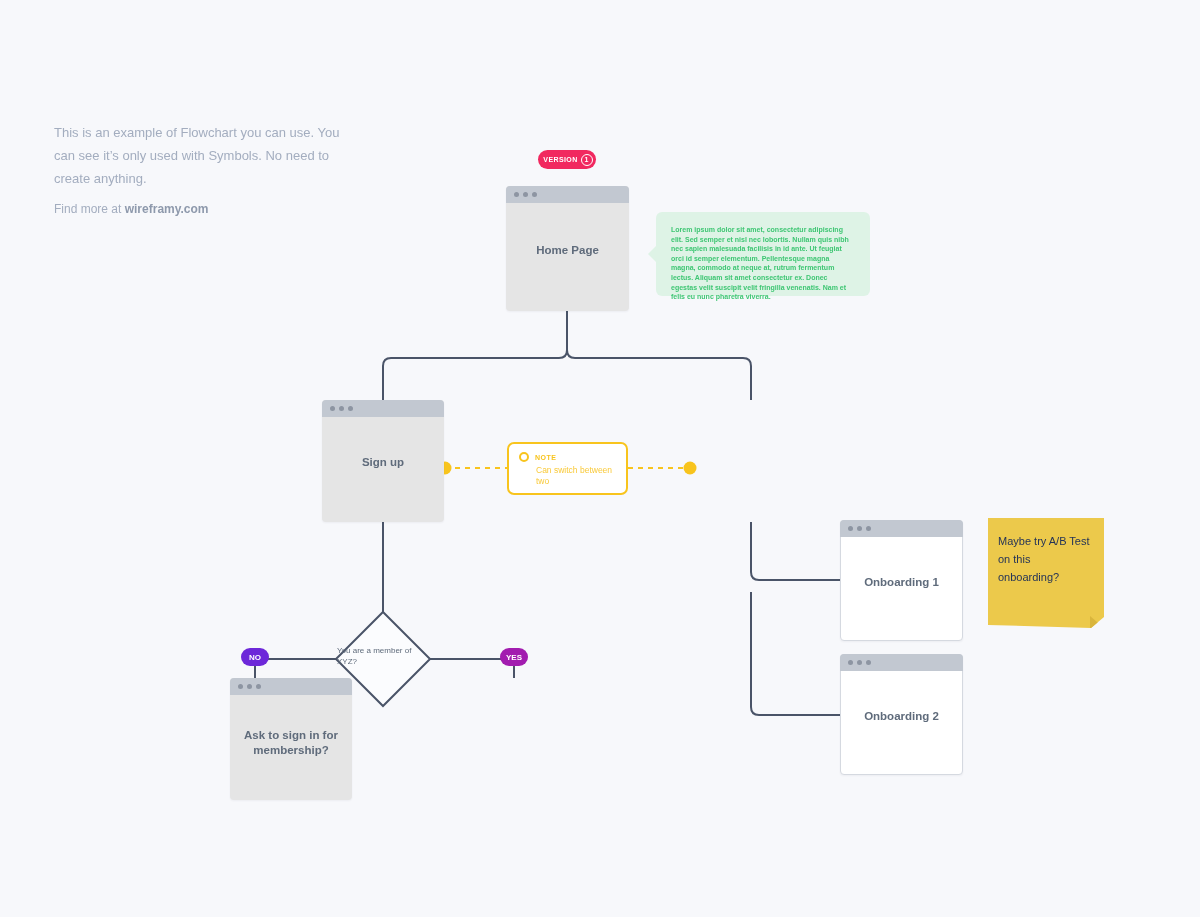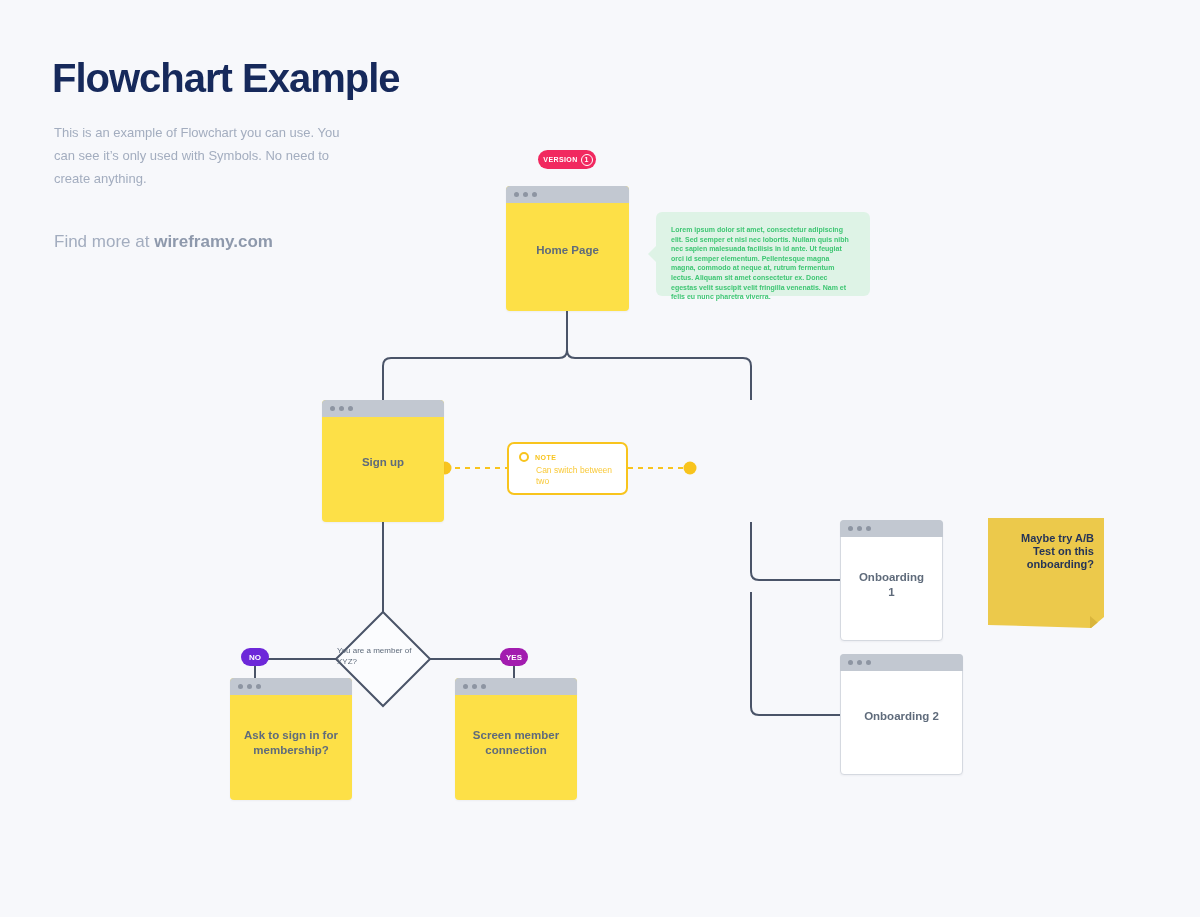--- a/index.html
+++ b/index.html
@@ -3,29 +3,29 @@
 <meta charset="utf-8">
 <style>
   * { margin:0; padding:0; box-sizing:border-box; }
   html,body { width:1200px; height:917px; }
   body { font-family:"Liberation Sans", sans-serif; background:#f7f8fb; position:relative; overflow:hidden; }
   .canvas { position:absolute; left:0; top:0; width:1200px; height:917px; }
 
   
   .page-title { position:absolute; left:52px; top:56px; font-size:40px; font-weight:bold; letter-spacing:-1px; color:#16295b; }
   .page-desc { position:absolute; left:54px; top:121px; width:292px; font-size:13px; line-height:23px; color:#a3adbf; }
-  .find-more { position:absolute; left:54px; top:232px; font-size:17px; color:#a3adbf; }
+  .find-more { position:absolute; left:54px; top:202px; font-size:12px; color:#a3adbf; }
   .find-more b { color:#8e99ac; font-weight:bold; cursor:pointer; }
 
   
   svg.wires { position:absolute; left:0; top:0; width:1200px; height:917px; }
 
   
   .win { position:absolute; border-radius:4px; box-shadow:0 1px 2px rgba(30,40,70,0.05); }
-  .win.gray { background:#fde047; }
+  .win.gray { background:#e5e5e5; }
   .win.white { background:#ffffff; border:1px solid #d5d9e0; }
   .win-header { height:17px; background:#c2c8d1; border-radius:4px 4px 0 0; display:flex; align-items:center; padding-left:8px; }
   .win.white .win-header { margin:-1px -1px 0 -1px; }
   .dots { display:flex; gap:4px; }
   .dots i { width:5px; height:5px; border-radius:50%; background:#8d95a2; display:block; }
   .win-label { position:absolute; left:0; right:0; top:50%; transform:translateY(-38%); text-align:center; font-size:11.5px; font-weight:bold; color:#5f6b7b; line-height:15px; padding:0 14px; }
 
   
   .badge { position:absolute; display:flex; align-items:center; justify-content:center; border-radius:999px; color:#fff; font-weight:bold; }
   .badge-version { left:538px; top:150px; width:58px; height:19px; background:#f1285f; font-size:7px; letter-spacing:0.4px; gap:3px; padding-left:2px; }
@@ -43,21 +43,21 @@
   .note-head { display:flex; align-items:center; gap:6px; }
   .note-circle { width:10px; height:10px; border:2.6px solid #f8c41d; border-radius:50%; }
   .note-title { font-size:7px; font-weight:bold; letter-spacing:0.5px; color:#f8c41d; }
   .note-text { margin:3px 0 0 17px; font-size:8.5px; line-height:11px; color:#f9ca3a; }
 
   
   .sticky { position:absolute; left:988px; top:518px; width:116px; height:110px; background:#ecc94b;
             clip-path:polygon(0 0, 100% 0, 100% calc(100% - 11px), calc(100% - 13px) 100%, 0 calc(100% - 3px));
             padding:14px 10px 0 10px; }
   .sticky::after { content:""; position:absolute; right:0; bottom:0; border-left:14px solid #d9b53c; border-top:12px solid transparent; }
-  .sticky p { font-size:11px; line-height:13px; font-weight:bold; color:#253457; text-align:right; }
+  .sticky p { font-size:11px; line-height:18px; font-weight:normal; color:#253457; text-align:left; }
 
   
   .diamond-label { position:absolute; left:337px; top:646px; width:92px; text-align:left; font-size:8px; line-height:10.5px; color:#5f6b7b; }
 </style>
 </head>
 <body>
 
 <div class="canvas">
 
   <svg class="wires" viewBox="0 0 1200 917">
@@ -75,21 +75,20 @@
     </g>
     <polygon points="383,612 430,659 383,706 336,659" fill="#fbfcfe" stroke="#4a5468" stroke-width="2"></polygon>
     <g stroke="#f8c41d" stroke-width="2" stroke-dasharray="5 5">
       <path d="M445 468 L507 468"></path>
       <path d="M628 468 L690 468"></path>
     </g>
     <circle cx="445" cy="468" r="6.5" fill="#f8c41d"></circle>
     <circle cx="690" cy="468" r="6.5" fill="#f8c41d"></circle>
   </svg>
 
-  <h1 class="page-title">Flowchart Example</h1>
   <p class="page-desc">This is an example of Flowchart you can use. You can see it’s only used with Symbols. No need to create anything.</p>
   <p class="find-more"><span>Find more at </span><b>wireframy.com</b></p>
 
   <div class="badge badge-version">
     <span>VERSION</span>
     <span class="num">1</span>
   </div>
 
   <div class="win gray" style="left:506px; top:186px; width:123px; height:125px;">
     <div class="win-header">
@@ -107,21 +106,21 @@
         <span class="dots">
           <i></i>
           <i></i>
           <i></i>
         </span>
       </div>
     <div class="win-label">Sign up</div>
   </div>
 
 
-  <div class="win white" style="left:840px; top:520px; width:103px; height:121px;">
+  <div class="win white" style="left:840px; top:520px; width:123px; height:121px;">
     <div class="win-header">
         <span class="dots">
           <i></i>
           <i></i>
           <i></i>
         </span>
       </div>
     <div class="win-label">Onboarding 1</div>
   </div>
 
@@ -140,30 +139,20 @@
     <div class="win-header">
         <span class="dots">
           <i></i>
           <i></i>
           <i></i>
         </span>
       </div>
     <div class="win-label">Ask to sign in for membership?</div>
   </div>
 
-  <div class="win gray" style="left:455px; top:678px; width:122px; height:122px;">
-    <div class="win-header">
-        <span class="dots">
-          <i></i>
-          <i></i>
-          <i></i>
-        </span>
-      </div>
-    <div class="win-label">Screen member connection</div>
-  </div>
 
   <div class="diamond-label">You are a member of XYZ?</div>
 
   <div class="badge badge-no">NO</div>
   <div class="badge badge-yes">YES</div>
 
   <div class="green-note">
     <p>Lorem ipsum dolor sit amet, consectetur adipiscing elit. Sed semper et nisl nec lobortis. Nullam quis nibh nec sapien malesuada facilisis in id ante. Ut feugiat orci id semper elementum. Pellentesque magna magna, commodo at neque at, rutrum fermentum lectus. Aliquam sit amet consectetur ex. Donec egestas velit suscipit velit fringilla venenatis. Nam et felis eu nunc pharetra viverra.</p>
   </div>
 

